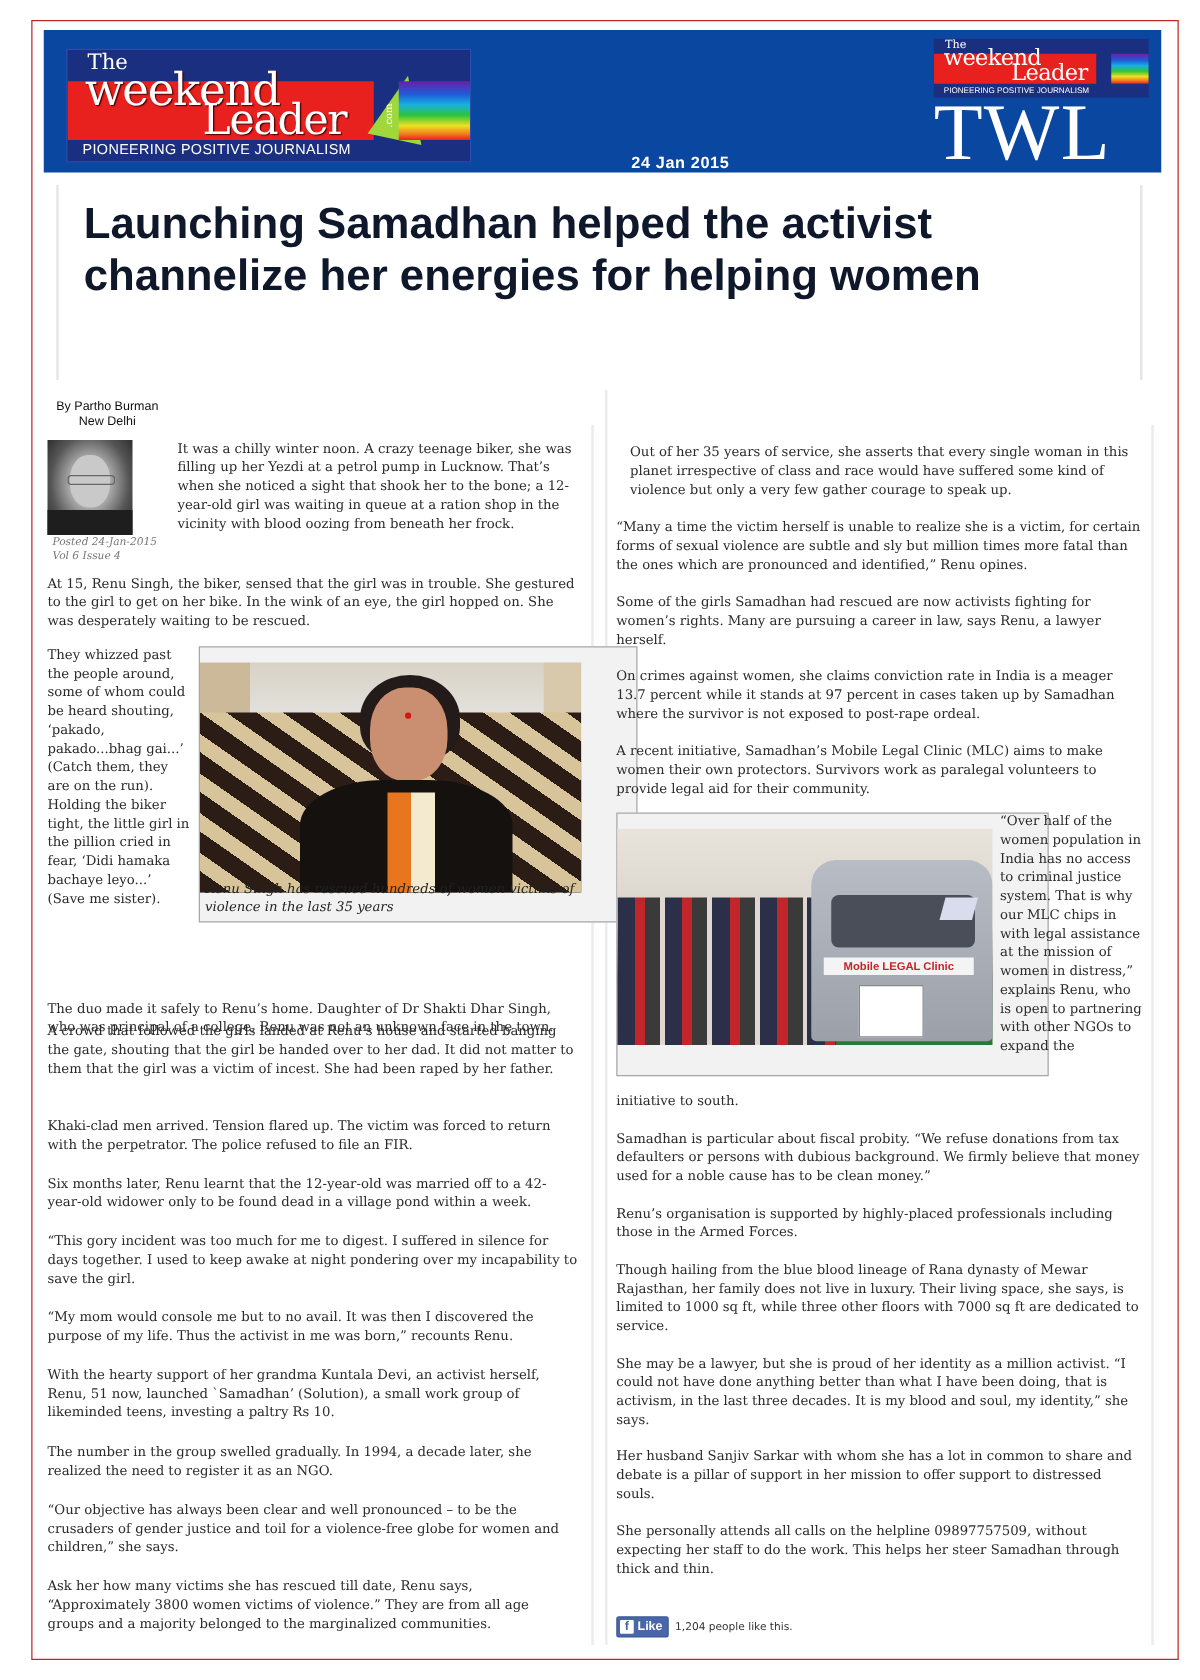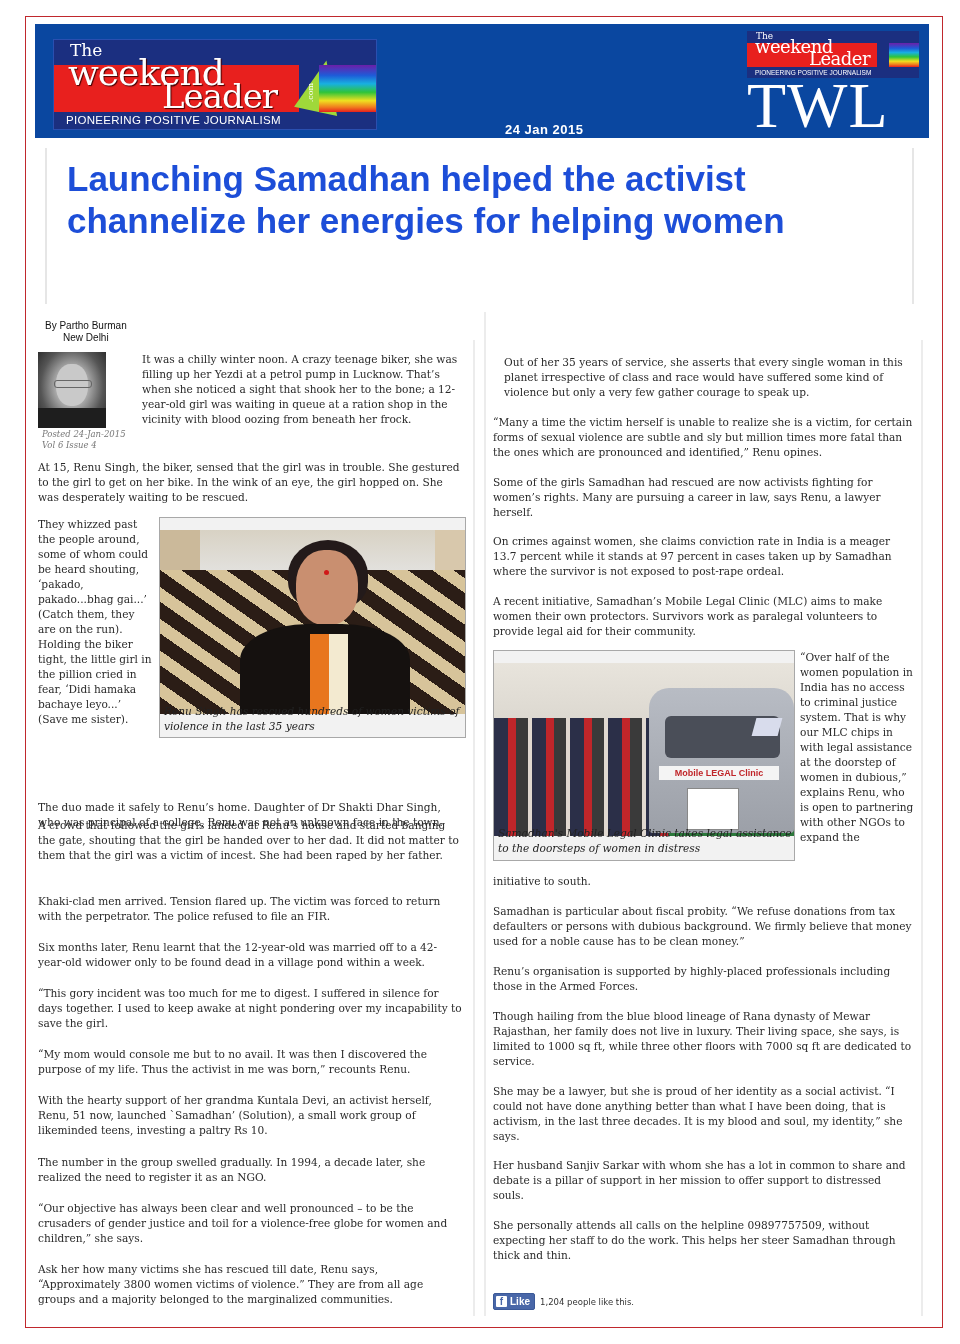--- a/index.html
+++ b/index.html
@@ -19,38 +19,38 @@
   .logo-small .red { position: absolute; left: 0; top: 12px; width: 130px; height: 24px; background: #e8201e; }
   .logo-small .rainbow { position: absolute; left: 142px; top: 12px; width: 30px; height: 24px; background: linear-gradient(180deg,#6b1fa8 0%,#1e5bd8 22%,#18b0e0 40%,#2ec43a 58%,#f0e020 76%,#f07a1e 90%,#e8201e 100%); }
   .logo-small .the { position: absolute; left: 9px; top: 0px; font-size: 9px; color: #fff; }
   .logo-small .weekend { position: absolute; left: 8px; top: 5px; font-size: 18px; color: #fff; letter-spacing: -0.5px; }
   .logo-small .leader { position: absolute; left: 62px; top: 17px; font-size: 18px; color: #fff; letter-spacing: -0.5px; }
   .logo-small .tagline { position: absolute; left: 8px; top: 38px; font-family: "Liberation Sans", sans-serif; font-size: 6.5px; color: #fff; }
   .twl { position: absolute; left: 712px; top: 52px; width: 178px; font-family: "Liberation Serif", serif; font-size: 64px; line-height: 60px; color: #fff; letter-spacing: 1px; }
   .date { position: absolute; left: 470px; top: 98px; font-family: "Liberation Sans", sans-serif; font-weight: bold; font-size: 13px; color: #fff; letter-spacing: 0.5px; }
 
   .headline-box { position: absolute; left: 45px; top: 148px; width: 865px; height: 156px; border-left: 2px solid #e6e6e6; border-right: 2px solid #e6e6e6; }
-  .headline { position: absolute; left: 20px; top: 10px; width: 830px; margin: 0; font-family: "Liberation Sans", sans-serif; font-weight: bold; font-size: 35px; line-height: 42px; color: #1d4ed8; }
+  .headline { position: absolute; left: 20px; top: 10px; width: 830px; margin: 0; font-family: "Liberation Sans", sans-serif; font-weight: bold; font-size: 35px; line-height: 42px; color: #0f172a; }
 
   .col-divider { position: absolute; left: 484px; top: 312px; width: 2px; height: 1004px; background: #ececec; }
   .right-edge { position: absolute; left: 921px; top: 340px; width: 2px; height: 976px; background: #ececec; }
   .left-edge { position: absolute; left: 473px; top: 340px; width: 2px; height: 976px; background: #ececec; }
 
   .byline { position: absolute; left: 45px; top: 320px; font-family: "Liberation Sans", sans-serif; font-size: 10px; line-height: 12px; color: #111; text-align: center; }
   .author-photo { position: absolute; left: 38px; top: 352px; width: 68px; height: 76px; background: radial-gradient(ellipse at 50% 45%, #d8d8d8 0%, #a8a8a8 35%, #555 65%, #222 100%); }
   .author-photo .face { position: absolute; left: 18px; top: 12px; width: 32px; height: 42px; border-radius: 45%; background: #c9c9c9; }
   .author-photo .glasses { position: absolute; left: 16px; top: 28px; width: 36px; height: 6px; border: 1px solid #666; border-radius: 3px; }
   .author-photo .body { position: absolute; left: 0; top: 56px; width: 68px; height: 20px; background: #1e1e1e; }
   .posted { position: absolute; left: 42px; top: 429px; font-family: "DejaVu Serif", serif; font-style: italic; font-size: 8.5px; line-height: 11px; color: #777; }
 
   .p { position: absolute; margin: 0; font-family: "DejaVu Serif", serif; font-size: 10.6px; line-height: 15px; color: #2a2a2a; }
   .p-left { left: 38px; width: 425px; }
   .p-right { left: 493px; width: 422px; }
 
-  .figure { position: absolute; border: 1px solid #a8a8a8; background: #f2f2f2; }
+  .figure { position: absolute; border: 1px solid #a8a8a8; background: #f2f2f2; padding-left: 44px; }
   .figure .img { position: absolute; left: 0; top: 12px; overflow: hidden; }
   .figure .caption { position: absolute; left: 4px; font-family: "DejaVu Serif", serif; font-style: italic; font-size: 10.6px; line-height: 15px; color: #222; }
 
   .fig1 { left: 159px; top: 517px; width: 305px; height: 219px; }
   .fig1 .img { width: 305px; height: 184px; background: linear-gradient(180deg, #d8d2c4 0%, #e6e6e6 30%, #6a5040 55%, #3a2a22 100%); }
   .fig1 .curtain-l { position: absolute; left: 0; top: 0; width: 40px; height: 80px; background: #cbb99a; }
   .fig1 .curtain-r { position: absolute; right: 0; top: 0; width: 30px; height: 120px; background: #d8c8ac; }
   .fig1 .chair { position: absolute; left: 0; top: 40px; width: 305px; height: 144px; background: repeating-linear-gradient(35deg, #2b1d16 0 14px, #d7c49a 14px 26px); }
   .fig1 .person { position: absolute; left: 80px; top: 10px; width: 170px; height: 174px; }
   .fig1 .hair { position: absolute; left: 48px; top: 0; width: 80px; height: 70px; border-radius: 50% 50% 40% 40%; background: #231a1a; }
@@ -170,29 +170,28 @@
 <figure class="figure fig2" style="margin:0;">
   <div class="img">
     <div class="crowd"></div>
     <div class="van">
       <div class="windshield"></div>
       <div class="flag"></div>
       <div class="van-banner">Mobile LEGAL Clinic</div>
       <div class="plate"></div>
     </div>
   </div>
-  <figcaption class="caption">Samadhan's Mobile Legal Clinic takes legal assistance to the doorsteps of women in distress</figcaption>
 </figure>
-<p class="fig2-side">“Over half of the women population in India has no access to criminal justice system. That is why our MLC chips in with legal assistance at the doorstep of women in dubious,” explains Renu, who is open to partnering with other NGOs to expand the</p>
+<p class="fig2-side">“Over half of the women population in India has no access to criminal justice system. That is why our MLC chips in with legal assistance at the mission of women in distress,” explains Renu, who is open to partnering with other NGOs to expand the</p>
 <p class="p p-right" style="top:874px;">initiative to south.</p>
 
 <p class="p p-right" style="top:904px;">Samadhan is particular about fiscal probity. “We refuse donations from tax defaulters or persons with dubious background. We firmly believe that money used for a noble cause has to be clean money.”</p>
 <p class="p p-right" style="top:964px;">Renu’s organisation is supported by highly-placed professionals including those in the Armed Forces.</p>
 <p class="p p-right" style="top:1009px;">Though hailing from the blue blood lineage of Rana dynasty of Mewar Rajasthan, her family does not live in luxury. Their living space, she says, is limited to 1000 sq ft, while three other floors with 7000 sq ft are dedicated to service.</p>
-<p class="p p-right" style="top:1084px;">She may be a lawyer, but she is proud of her identity as a social activist. “I could not have done anything better than what I have been doing, that is activism, in the last three decades. It is my blood and soul, my identity,” she says.</p>
+<p class="p p-right" style="top:1084px;">She may be a lawyer, but she is proud of her identity as a million activist. “I could not have done anything better than what I have been doing, that is activism, in the last three decades. It is my blood and soul, my identity,” she says.</p>
 <p class="p p-right" style="top:1158px;">Her husband Sanjiv Sarkar with whom she has a lot in common to share and debate is a pillar of support in her mission to offer support to distressed souls.</p>
 <p class="p p-right" style="top:1218px;">She personally attends all calls on the helpline 09897757509, without expecting her staff to do the work. This helps her steer Samadhan through thick and thin.</p>
 
 <div class="like-bar">
   <span class="fb-like">
     <span class="fb-f">f</span>
     <span class="fb-label">Like</span>
   </span>
   <span class="like-count">1,204 people like this.</span>
 </div>

